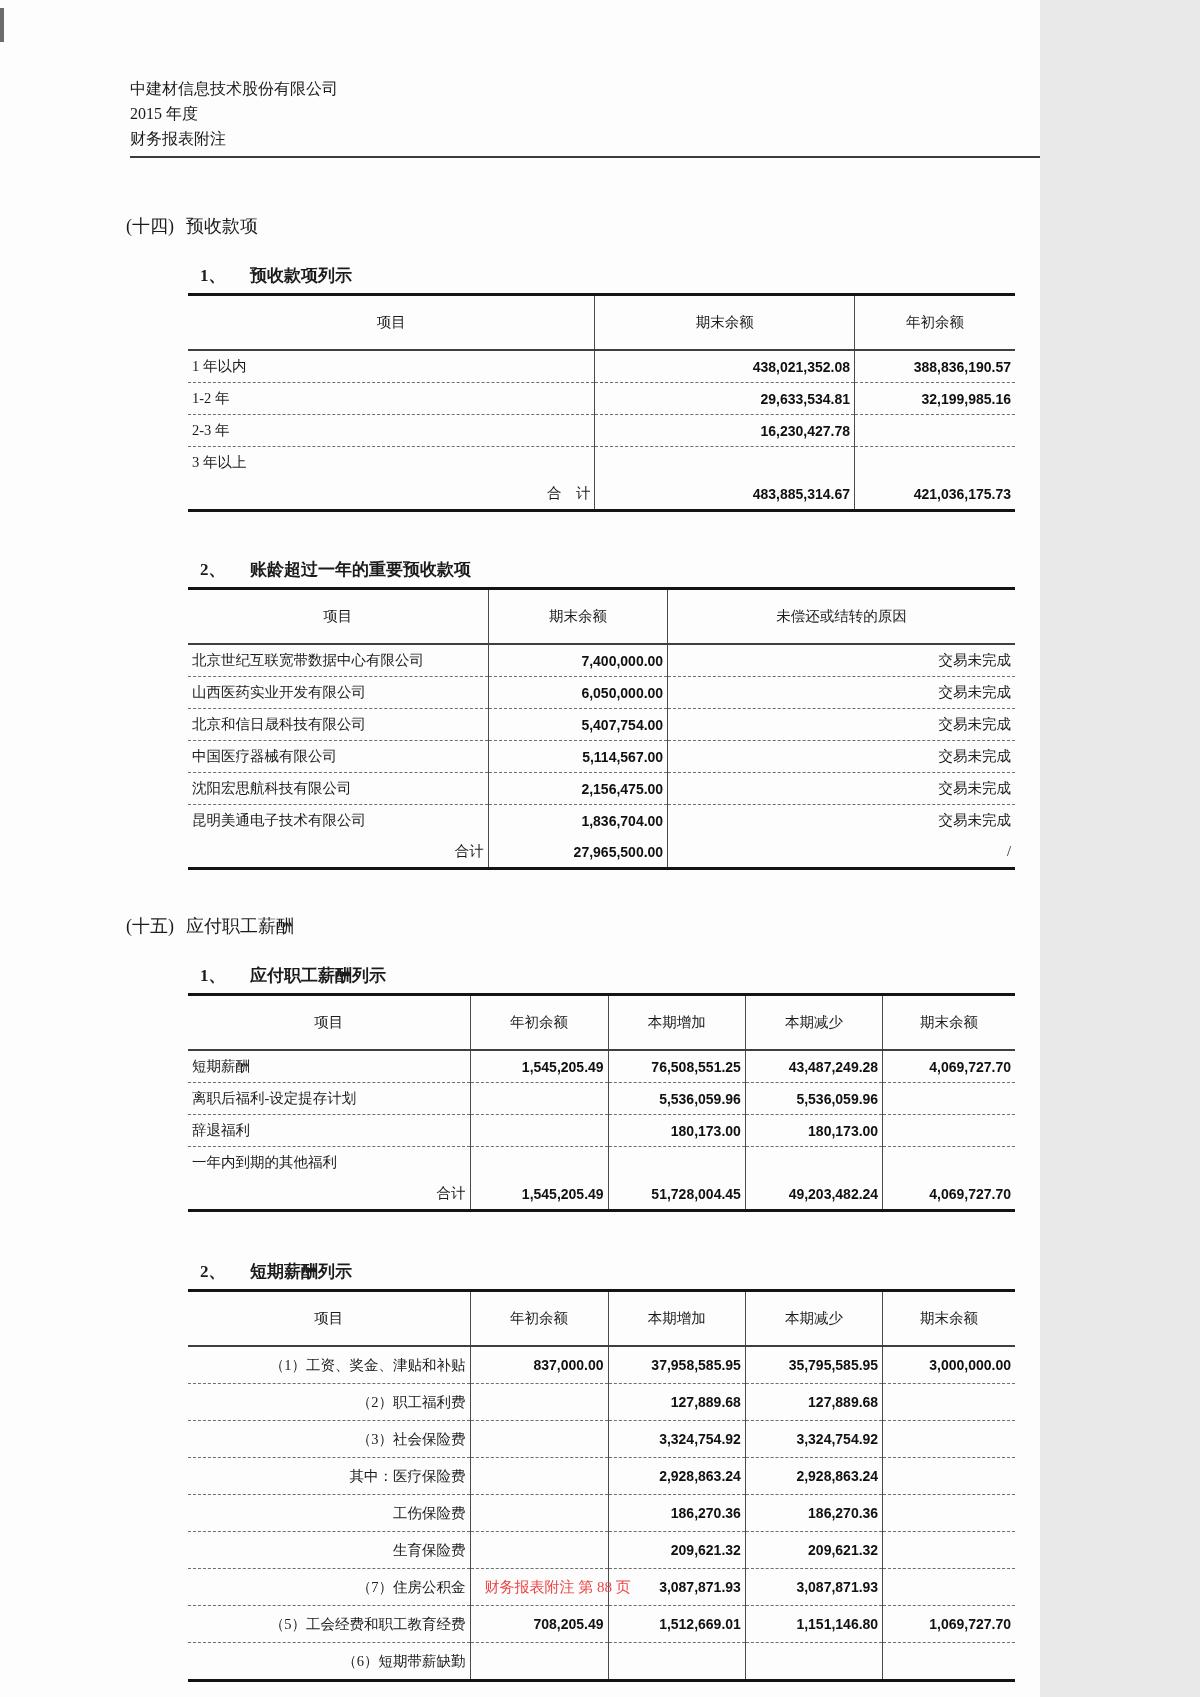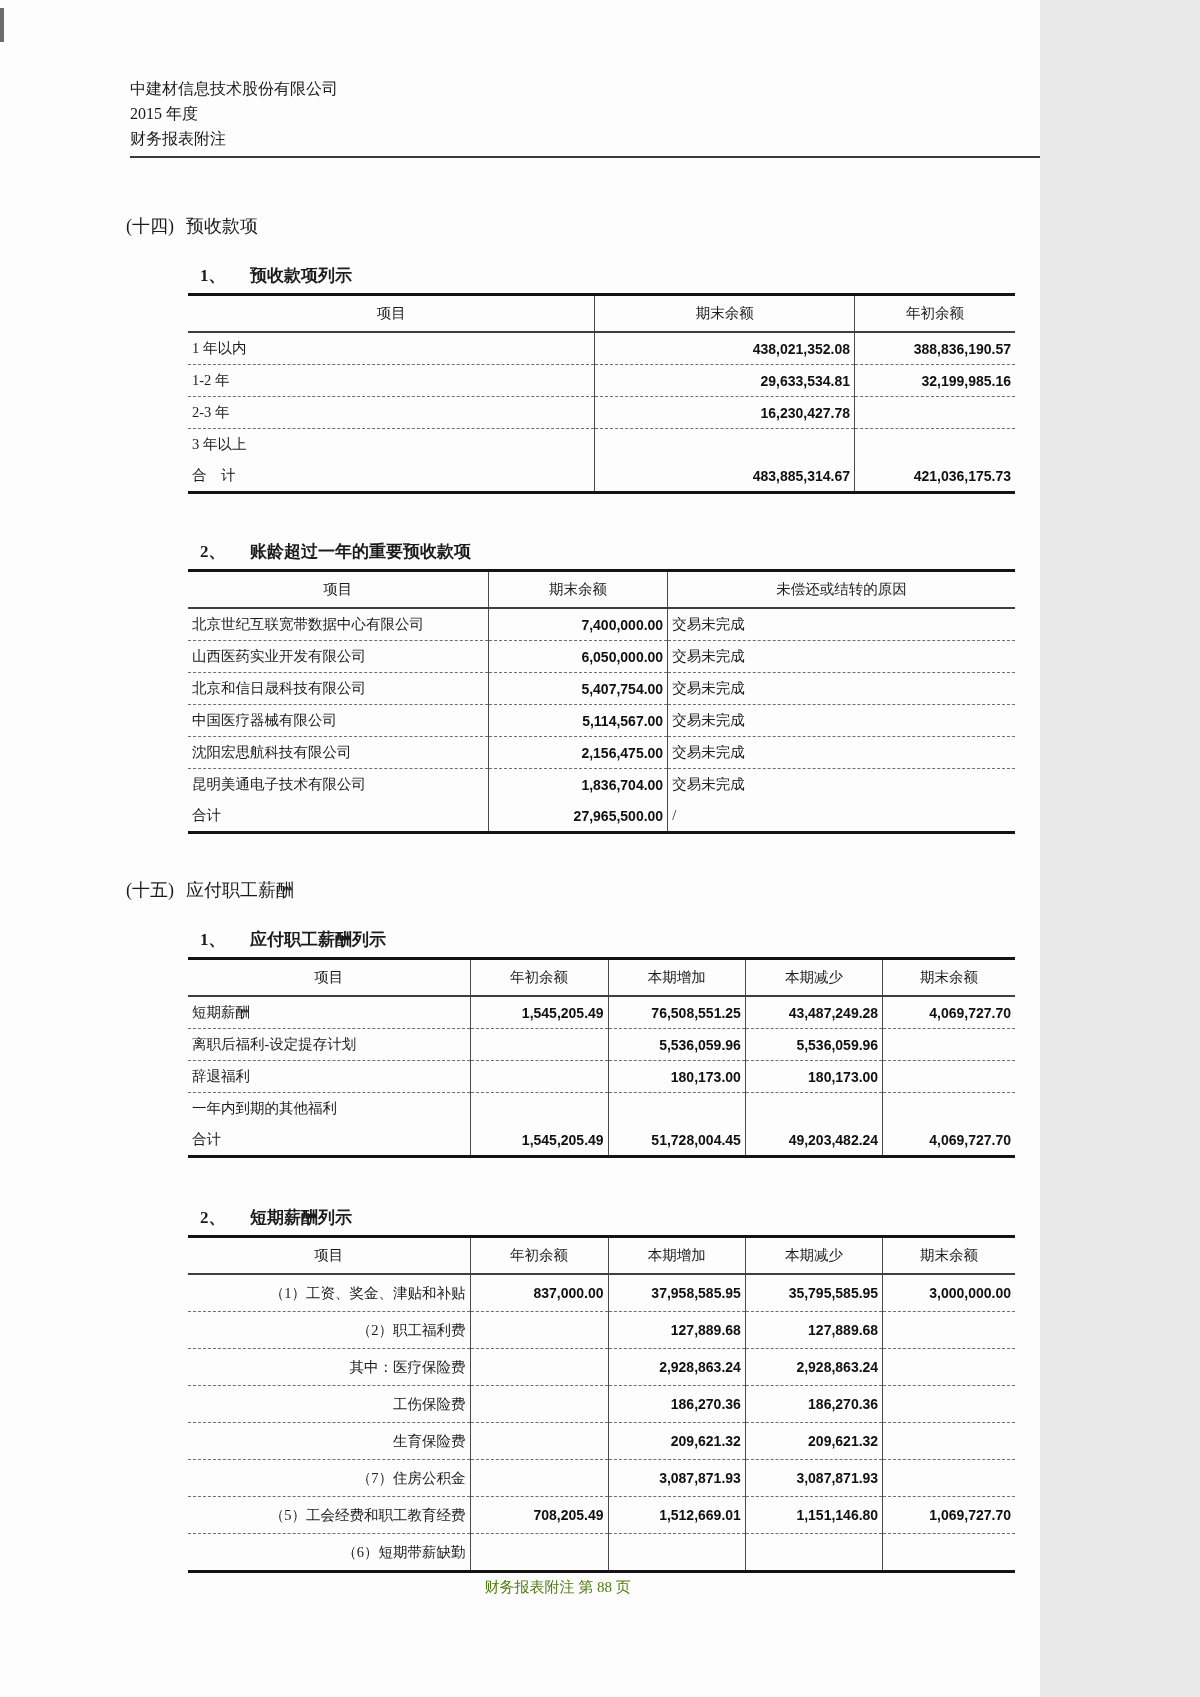--- a/index.html
+++ b/index.html
@@ -30,42 +30,42 @@
   table.fin-table{
     margin-left:58px;width:827px;
     border-collapse:collapse;table-layout:fixed;
     border-top:3px solid #141414;
     border-bottom:3px solid #141414;
     font-size:14.5px;
   }
   .fin-table th{
     font-weight:400;text-align:center;height:27px;
     border-bottom:2px solid #3f3f3f;
-    padding:4px 4px;
+    padding:13px 4px;
   }
   .fin-table td{
     height:29px;padding:1px 4px;
     border-bottom:1px dashed #6f6f6f;
   }
   table.tall-rows td{height:34px;text-align:right;}
   .fin-table tr:last-child td{border-bottom:none;}
   .fin-table .vline{border-left:1px solid #4a4a4a;}
   .al{text-align:left;padding-left:12px;}
   .ar{text-align:right;padding-right:10px;font-family:"Liberation Sans",sans-serif;font-weight:700;font-size:14px;color:#101010;}
-  .ac{text-align:left;}
+  .ac{text-align:right;}
   td.al, .fin-table th{font-family:"Liberation Serif",serif;}
   .total-row td{border-bottom:none;}
   
   .gap-after-table1{margin-top:46px;}
   .gap-after-table2{margin-top:44px;}
   .gap-after-table3{margin-top:48px;}
   
   .doc-footer{
     position:absolute;left:85px;width:945px;top:1578px;
-    text-align:center;font-size:15px;color:#4d7c0f;
+    text-align:center;font-size:15px;color:#ef4444;
   }
 </style>
 </head>
 <body>
 
 <div class="page">
   <div class="scan-artifact"></div>
 
   <div class="content">
 
@@ -282,20 +282,27 @@
             <td class="ar vline">3,000,000.00</td>
           </tr>
           <tr>
             <td class="al">（2）职工福利费</td>
             <td class="ar vline"></td>
             <td class="ar vline">127,889.68</td>
             <td class="ar vline">127,889.68</td>
             <td class="ar vline"></td>
           </tr>
           <tr>
+            <td class="al">（3）社会保险费</td>
+            <td class="ar vline"></td>
+            <td class="ar vline">3,324,754.92</td>
+            <td class="ar vline">3,324,754.92</td>
+            <td class="ar vline"></td>
+          </tr>
+          <tr>
             <td class="al">其中：医疗保险费</td>
             <td class="ar vline"></td>
             <td class="ar vline">2,928,863.24</td>
             <td class="ar vline">2,928,863.24</td>
             <td class="ar vline"></td>
           </tr>
           <tr>
             <td class="al">工伤保险费</td>
             <td class="ar vline"></td>
             <td class="ar vline">186,270.36</td>

